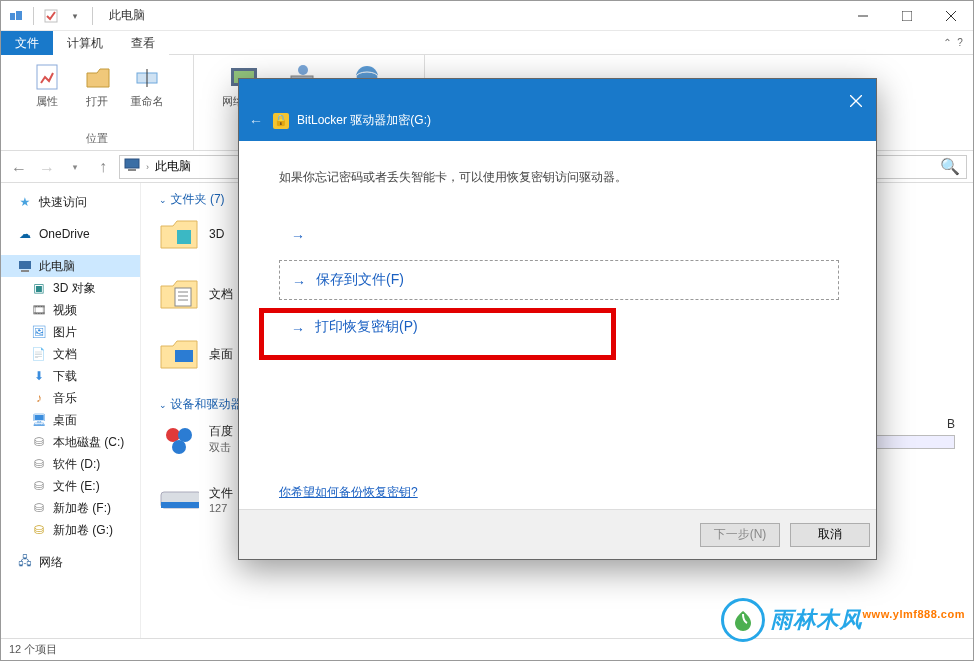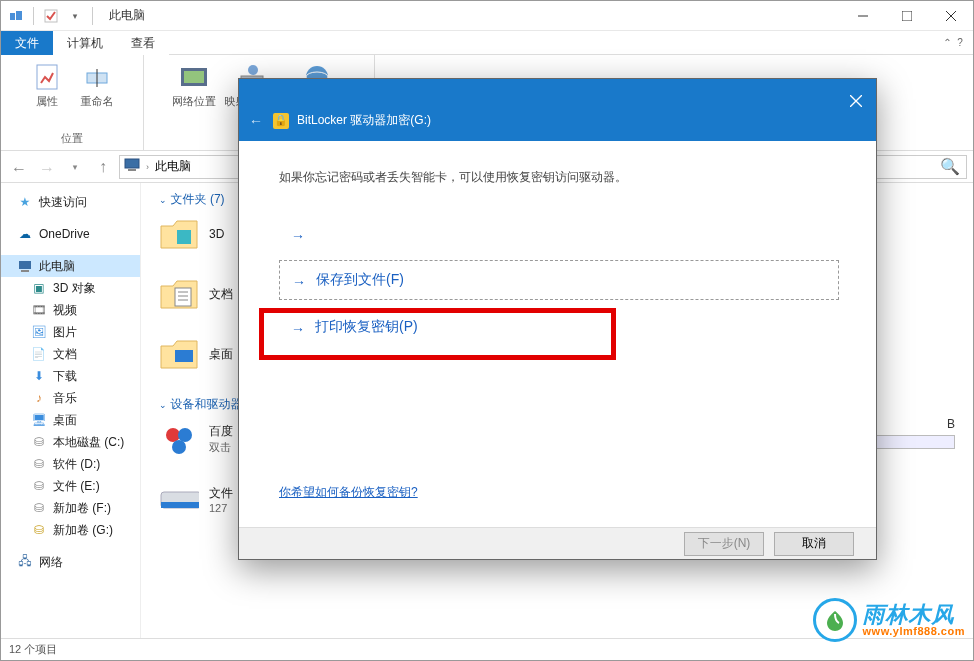--- a/index.html
+++ b/index.html
@@ -68,28 +68,28 @@
 
 .dlg-body { padding: 28px 40px 0 40px; color: #333; }
 .dlg-q { color: #1979ca; font-size: 17px; margin-bottom: 28px; }
 .dlg-desc { font-size: 12px; color: #444; margin-bottom: 30px; }
 .dlg-options { display: flex; flex-direction: column; gap: 8px; }
 .dlg-opt { display: flex; align-items: center; gap: 10px; font-size: 14px; color: #1a60c2; padding: 10px 12px; position: relative; }
 .dlg-opt.boxed { border: 1px dashed #999; width: 560px; }
 .dlg-opt .arrow { color: #1a60c2; font-weight: bold; }
 .highlight-box { position: absolute; border: 5px solid #e20000; pointer-events: none; left: 258px; top: 307px; width: 357px; height: 52px; z-index: 5; }
 .dlg-link { position: absolute; left: 40px; bottom: 58px; color: #1a60c2; font-size: 12px; text-decoration: underline; }
-.dlg-footer { position: absolute; bottom: 0; left: 0; right: 0; height: 32px; background: #f0f0f0; display: flex; align-items: center; justify-content: flex-end; gap: 10px; padding-right: 22px; border-top: 1px solid #ddd; }
+.dlg-footer { position: absolute; bottom: 0; left: 0; right: 0; height: 50px; background: #f0f0f0; display: flex; align-items: center; justify-content: flex-end; gap: 10px; padding-right: 6px; border-top: 1px solid #ddd; }
 .dlg-btn { min-width: 80px; height: 24px; border: 1px solid #adadad; background: #e1e1e1; font-size: 12px; display: flex; align-items: center; justify-content: center; }
 .dlg-btn.disabled { color: #888; }
 
 
 .watermark { position: absolute; right: 8px; bottom: 18px; display: flex; align-items: center; gap: 6px; z-index: 10; }
 .wm-circle { width: 44px; height: 44px; border-radius: 50%; background: #fff; border: 3px solid #26a7e8; display: flex; align-items: center; justify-content: center; }
-.wm-text { display: flex; flex-direction: column; line-height: 1; }
+.wm-text { display: flex; flex-direction: row; line-height: 1; }
 .wm-cn { font-size: 22px; font-weight: 800; color: #26a7e8; letter-spacing: 1px; font-style: italic; }
 .wm-url { font-size: 11px; color: #ff7a00; font-weight: bold; letter-spacing: .5px; }
 
 .drive-right { position: absolute; right: 18px; top: 416px; width: 100px; font-size: 12px; }
 .drive-right .bar { height: 14px; border: 1px solid #bbb; background: #eef; margin-top: 4px; position: relative; }
 .drive-right .bar .fill { position: absolute; left: 0; top: 0; bottom: 0; width: 8%; background: #26a0da; }
 </style>
 </head>
 <body>
 
@@ -144,20 +144,28 @@
   <div class="ribbon-group">
     <div class="items">
       <div class="ribbon-item">
         <div class="ric">
             <svg width="28" height="28">
               <rect x="4" y="2" width="20" height="24" fill="#fff" stroke="#8aa9d9"></rect>
               <path d="M8 20 L12 14 L16 18 L20 10" fill="none" stroke="#d9534f" stroke-width="2"></path>
             </svg>
           </div>
         <div class="rlabel">属性</div>
+      </div>
+      <div class="ribbon-item">
+        <div class="ric">
+            <svg width="28" height="28">
+              <path d="M4 10 L14 10 L17 6 L26 6 L26 24 L4 24 Z" fill="#f0c87a" stroke="#c49a3a"></path>
+            </svg>
+          </div>
+        <div class="rlabel">打开</div>
       </div>
       <div class="ribbon-item">
         <div class="ric">
             <svg width="28" height="28">
               <rect x="4" y="10" width="20" height="10" fill="#cfe2f3" stroke="#6fa8dc"></rect>
               <line x1="14" y1="6" x2="14" y2="24" stroke="#333"></line>
             </svg>
           </div>
         <div class="rlabel">重命名</div>
       </div>

